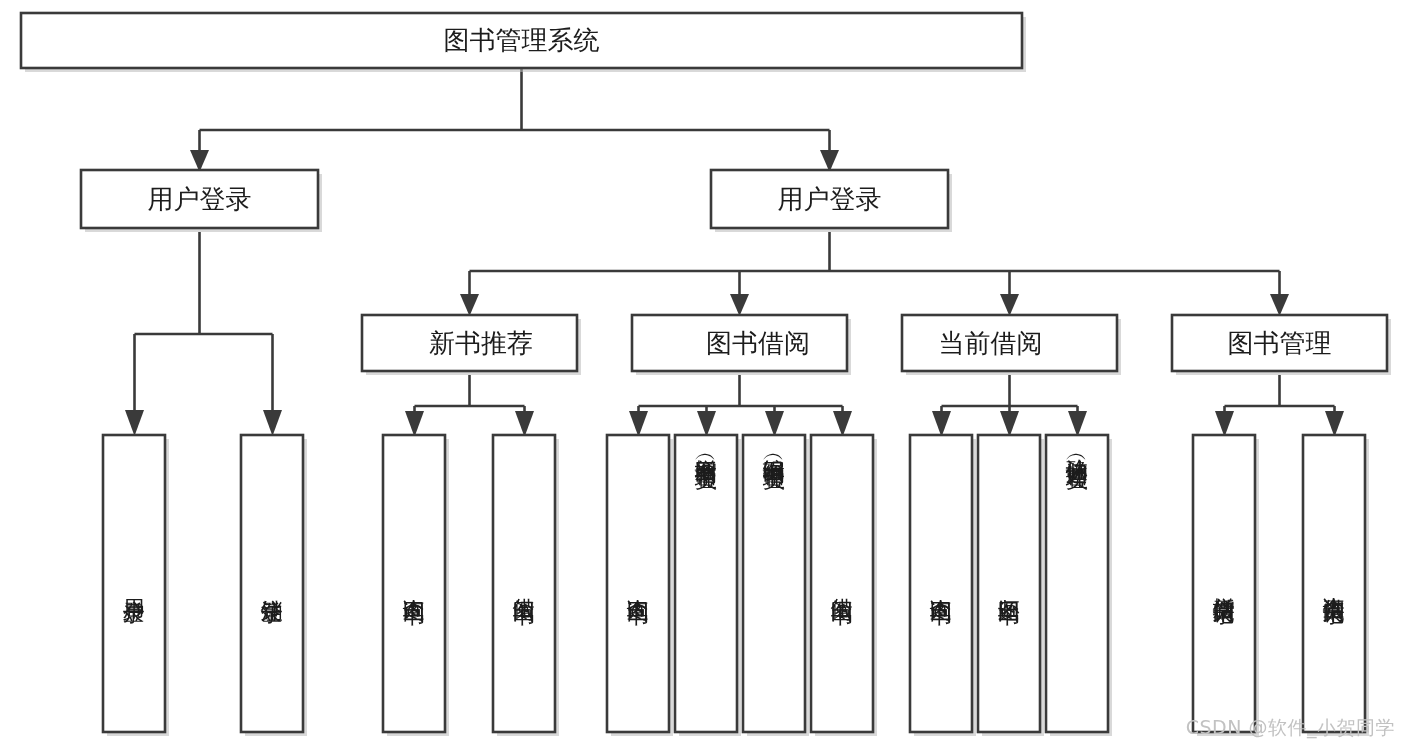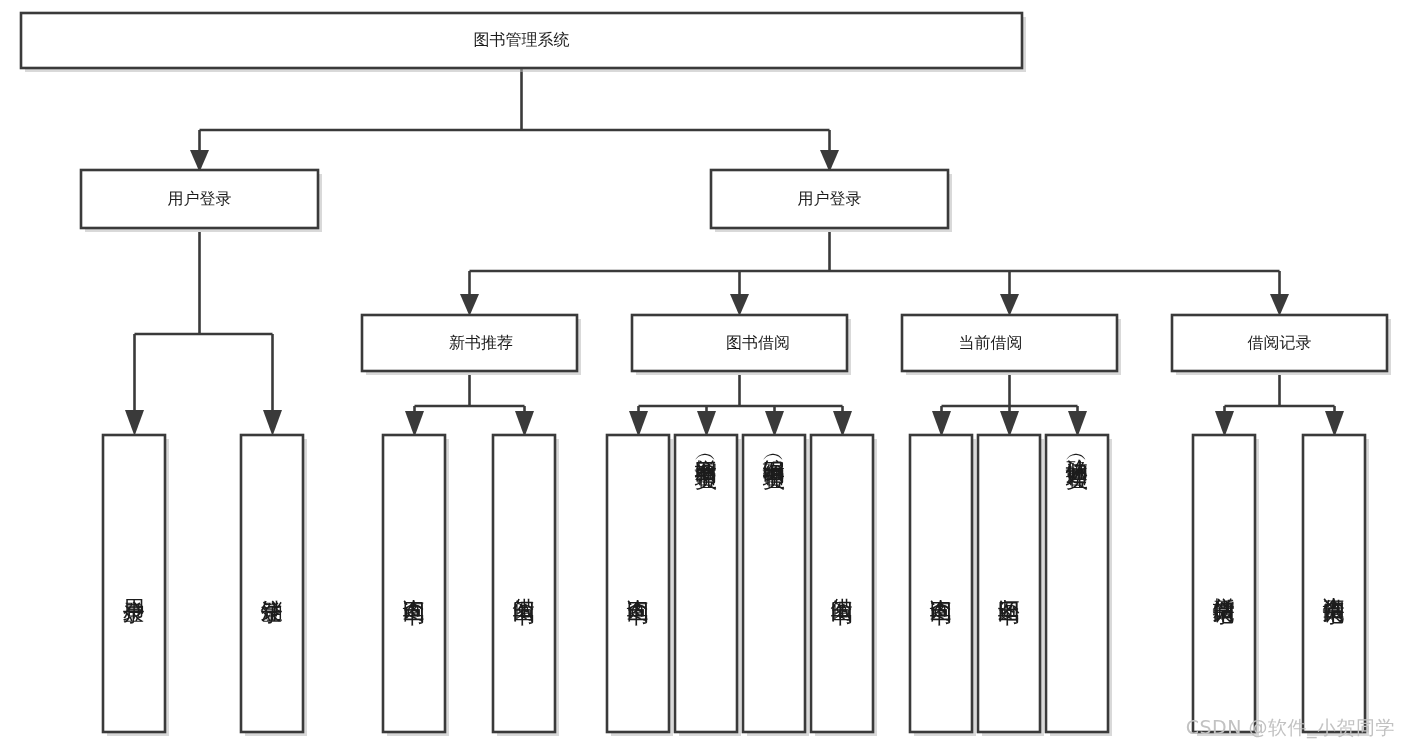--- a/index.html
+++ b/index.html
@@ -63,21 +63,21 @@
     white-space: nowrap;
     text-align: center;
   }
   .htext-cell {
     position: absolute;
     display: flex;
     align-items: center;
     justify-content: center;
     pointer-events: none;
     font-family: "DejaVu Sans", "Liberation Sans", sans-serif;
-    font-size: 16px;
+    font-size: 26px;
     color: #1c1c1c;
     white-space: nowrap;
   }
   #watermark {
     position: absolute;
     right: 10px;
     bottom: 6px;
     font-family: "DejaVu Sans", "Liberation Sans", sans-serif;
     font-size: 19px;
     color: #c2c2c2;
@@ -248,21 +248,21 @@
 
   <div class="htext-cell" style="left:632px; top:315px; width:252px; height:56px;">
     <span>图书借阅</span>
   </div>
 
   <div class="htext-cell" style="left:902px; top:315px; width:177px; height:56px;">
     <span>当前借阅</span>
   </div>
 
   <div class="htext-cell" style="left:1172px; top:315px; width:215px; height:56px;">
-    <span>借阅记录</span>
+    <span>图书管理</span>
   </div>
 
   <div class="vtext-cell" style="left:103px; top:435px; width:62px; height:297px;">
     <span class="vtext-inner">用户登录</span>
   </div>
 
   <div class="vtext-cell" style="left:241px; top:435px; width:62px; height:297px;">
     <span class="vtext-inner">注销登录</span>
   </div>
 

